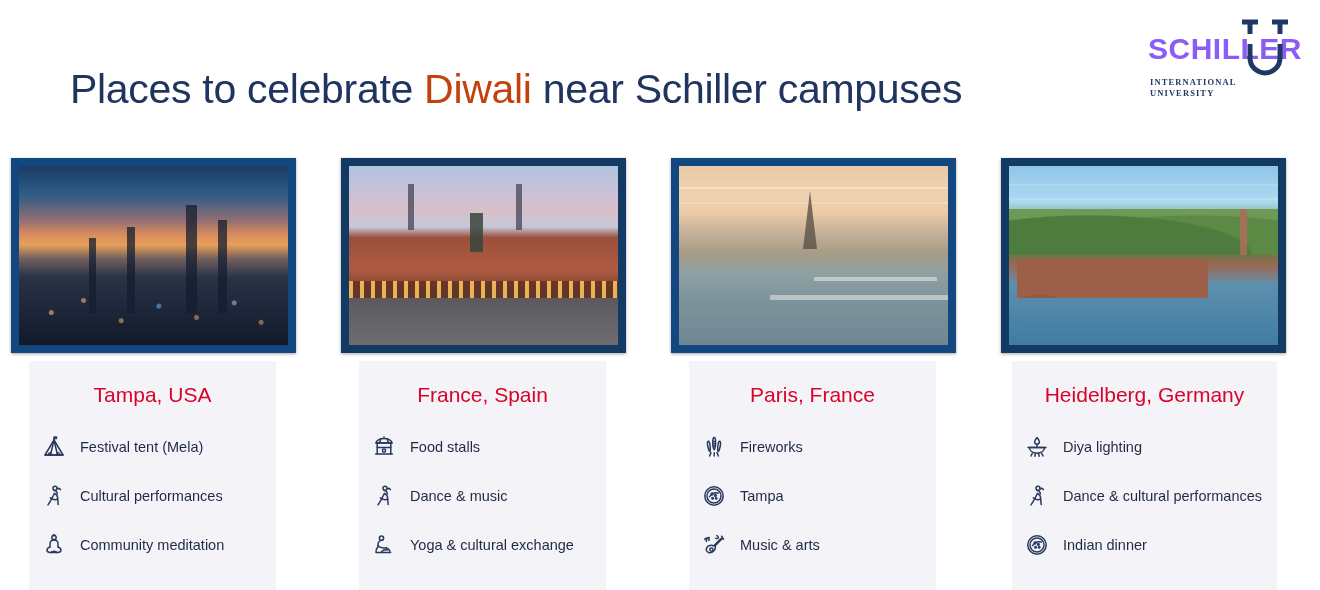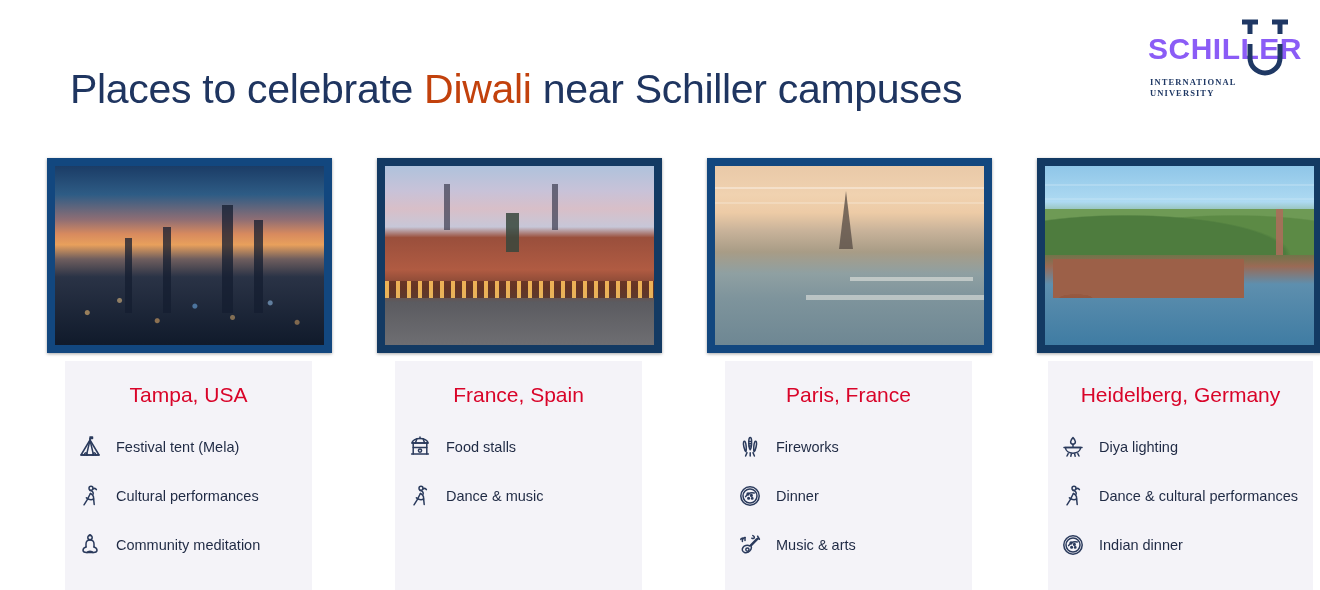--- a/index.html
+++ b/index.html
@@ -32,21 +32,21 @@
     letter-spacing:-0.3px;white-space:nowrap;
   }
   .title .hl{color:#c2410c;}
 
   
   .grid{
     position:absolute;left:0;top:158px;width:1320px;height:432px;
     display:flex;
   }
   .col{
-    width:330px;position:relative;margin-left:36px;
+    width:330px;position:relative;
   }
 
   
   .frame{
     position:absolute;top:0;left:11px;width:285px;height:195px;
     background:#12477F;padding:8px;box-sizing:border-box;
     box-shadow:0 1px 3px rgba(0,0,0,.35);
   }
   .frame.navy{background:#133A63;}
   .photo{width:100%;height:100%;position:relative;overflow:hidden;}
@@ -224,20 +224,33 @@
               <path d="M12 6.5c2.5.3 3.4 2 3.2 3.6"></path>
               <path d="M15 4.8c1.6-.8 2.8-.3 3.4.9"></path>
               <path d="M12.4 9.5 9 16.2l-3 4.6"></path>
               <path d="M12.4 9.5c2.2 1 3.4 3 3.2 5.2l.6 5.8"></path>
               <path d="M8.4 13.8c2.3 1.8 5.3 2.2 7.2 1.2"></path>
             </svg>
           </span>
           <span class="lbl">Dance &amp; music</span>
         </div>
 
+        <div class="item">
+          <span class="ico">
+            <svg class="ic" viewBox="0 0 24 24" width="24" height="24">
+              <circle cx="9.5" cy="5.2" r="2.1"></circle>
+              <path d="M9 7.4c-2.2.8-3.3 3-3 5.4"></path>
+              <path d="M6 12.8c1.8 1.8 5 2.6 8 2"></path>
+              <path d="M14 14.8c2 .6 3.4 1.8 4 3.4"></path>
+              <path d="M6.2 13.6c-1.6 1.6-2.4 3.6-2.2 5.8h14.6"></path>
+              <path d="M9.4 19.4c1-2 3.6-3 6-2.4"></path>
+            </svg>
+          </span>
+          <span class="lbl">Yoga &amp; cultural exchange</span>
+        </div>
 
       </div>
     </div>
   </div>
 
   <div class="col">
     <div class="frame">
       <div class="photo ph-paris">
         <div class="sky-streak" style="top:12%"></div>
         <div class="sky-streak" style="top:20%;opacity:.6"></div>
@@ -268,21 +281,21 @@
             <svg class="ic" viewBox="0 0 24 24" width="24" height="24">
               <circle cx="12" cy="12" r="9.2"></circle>
                 <circle cx="12" cy="12" r="7"></circle>
               <path d="M7.6 12.6c2-3 5.6-4.4 8.6-3.6"></path>
               <circle cx="10" cy="10" r=".9"></circle>
                 <circle cx="13.4" cy="11.4" r=".8"></circle>
               <circle cx="10.6" cy="14.2" r=".8"></circle>
                 <circle cx="14.2" cy="14.4" r=".7"></circle>
             </svg>
           </span>
-          <span class="lbl">Dinner</span>
+          <span class="lbl">Tampa</span>
         </div>
 
         <div class="item">
           <span class="ico">
             <svg class="ic" viewBox="0 0 24 24" width="24" height="24">
               <path d="M19.6 3.2c1 1 1 2-.2 3.2L13 13c1.2 2-.4 5-3 6.2-2.4 1.2-5 .2-5.6-1.8-.6-2 1-4.2 3.4-4.8 1.6-.4 3-.2 3.8.4l6.6-6.6c1.2-1.2 2.2-1.2 3.2-.2z"></path>
               <circle cx="9.4" cy="16.6" r="1.6"></circle>
               <path d="M4.4 5.2v3.2M7 4.4v3.2"></path>
               <path d="M4.4 5.2c-.9 0-1.6.6-1.6 1.3M7 4.4c-.9 0-1.6.6-1.6 1.3"></path>
               <path d="M14.8 2.6c1.2.4 1.8 1.4 1.4 2.2-.4.8-1.6 1-2.4.4"></path>

